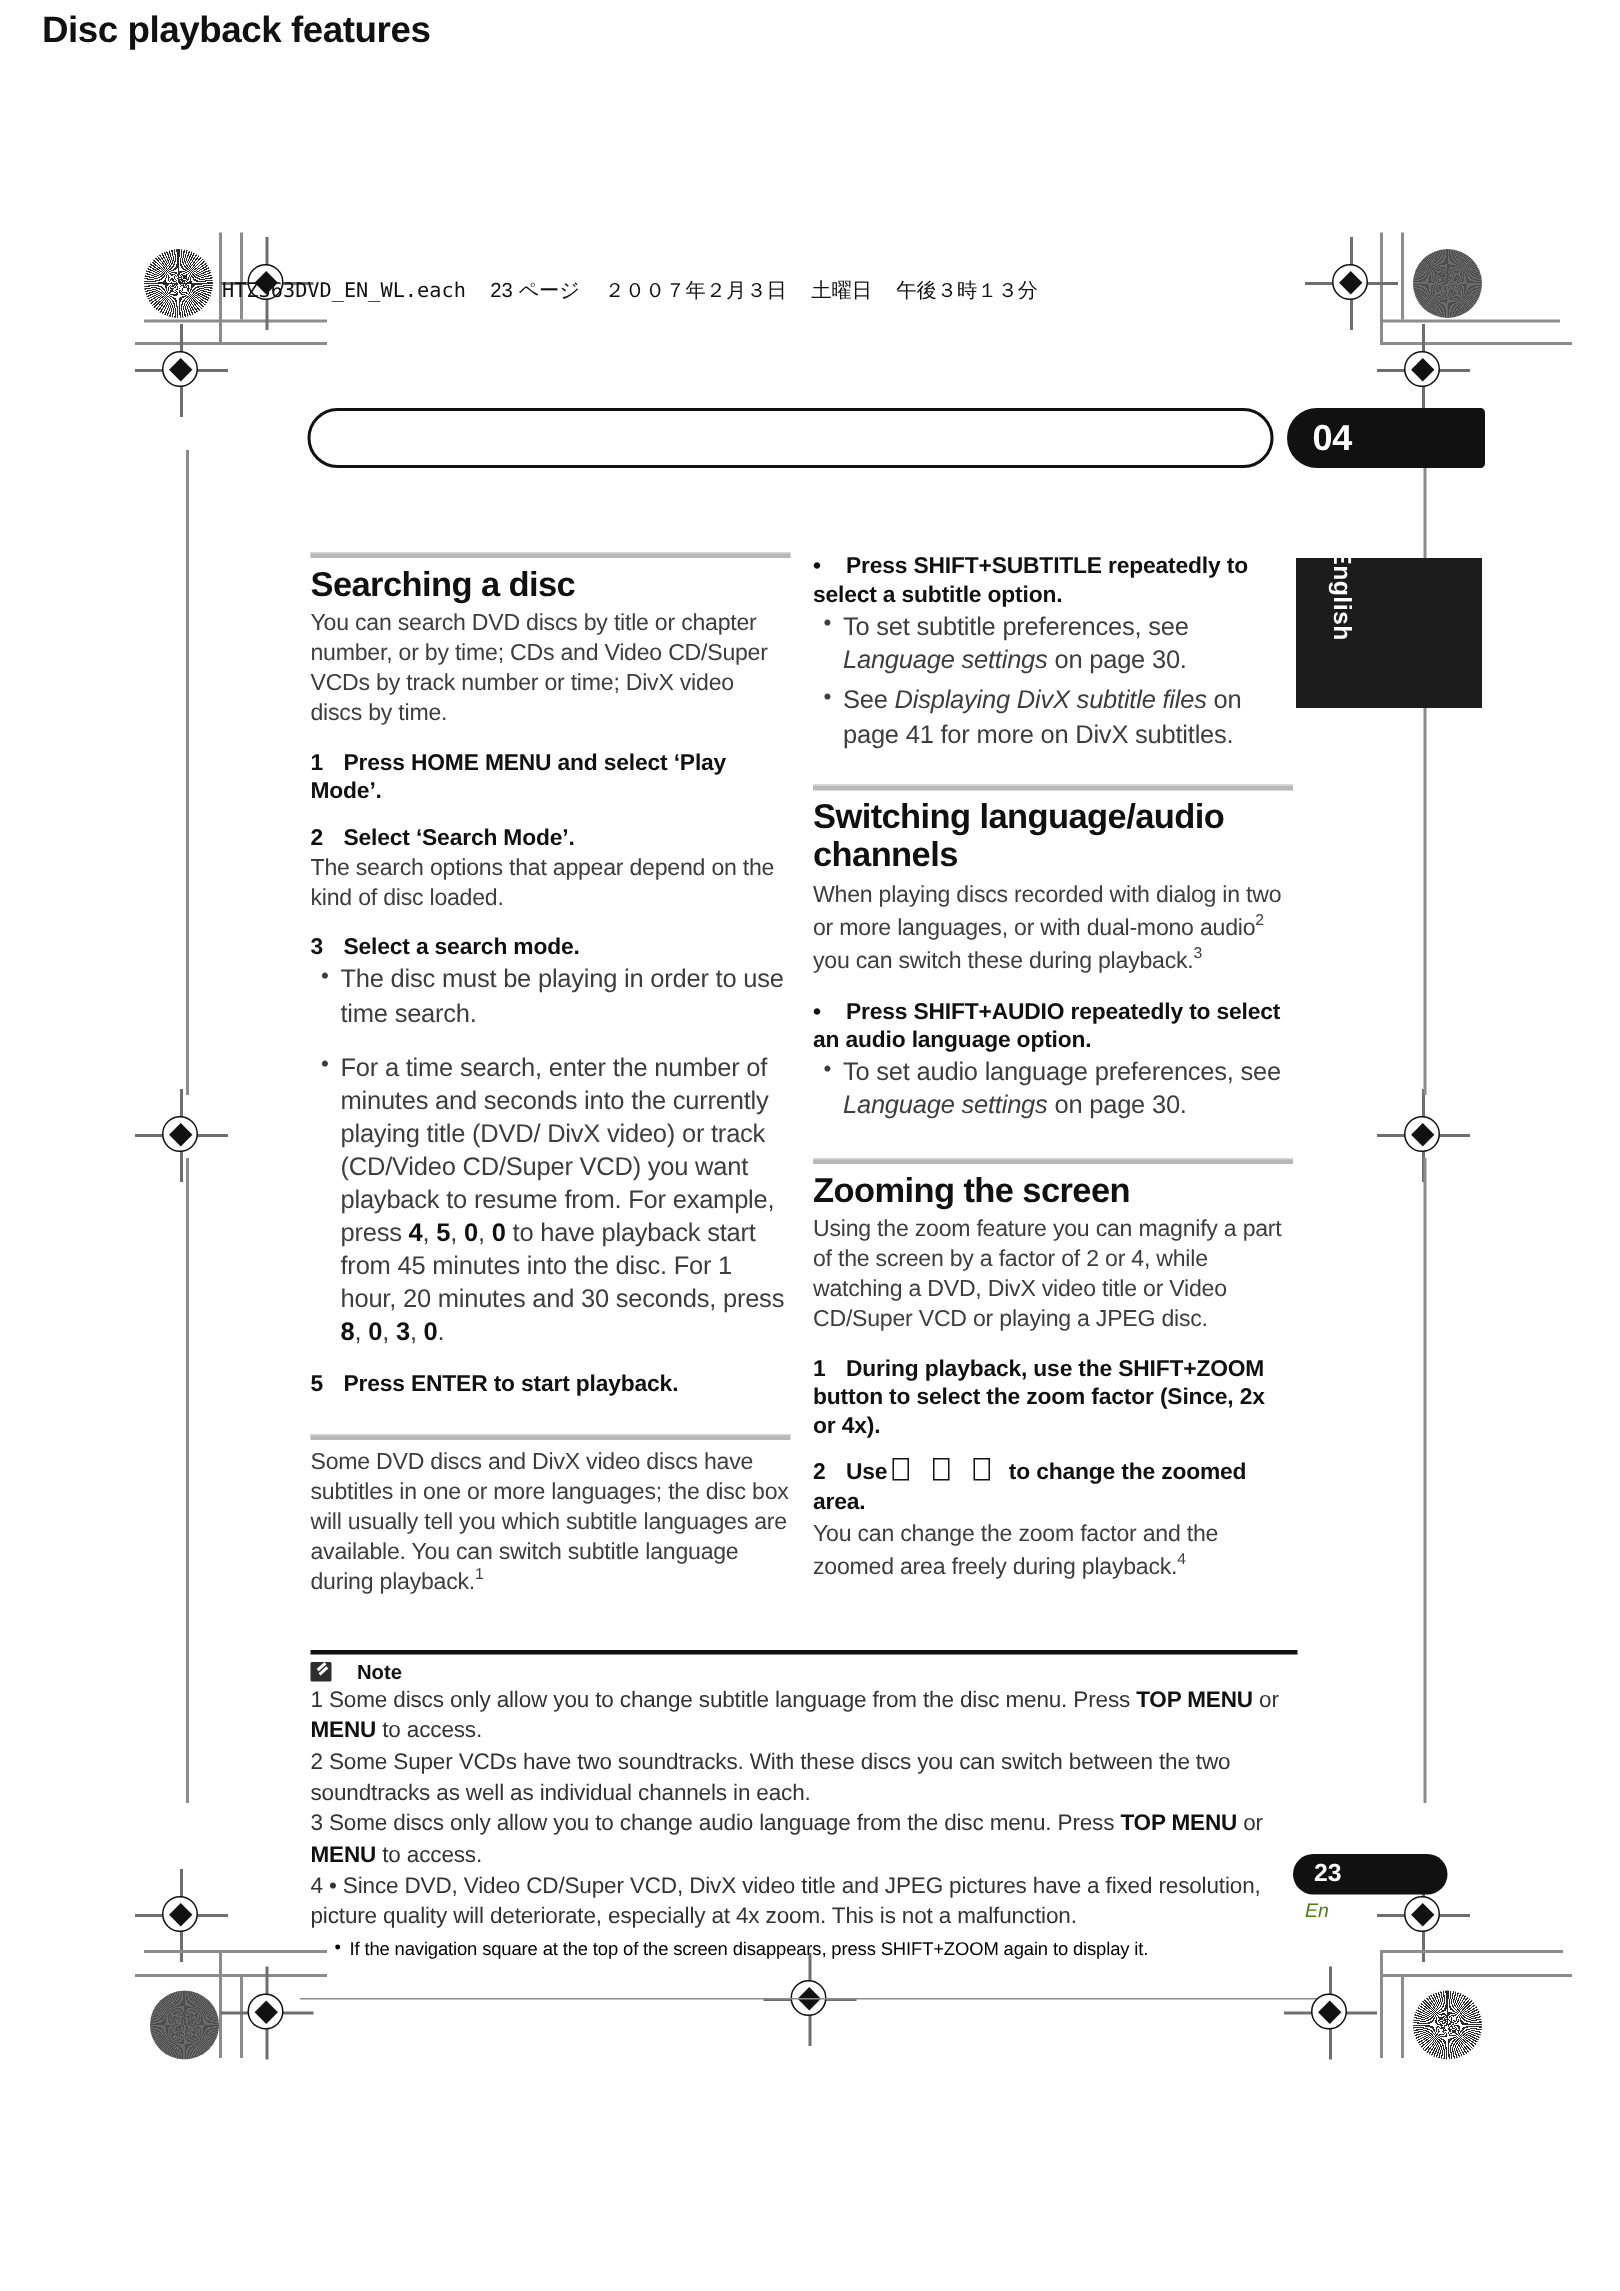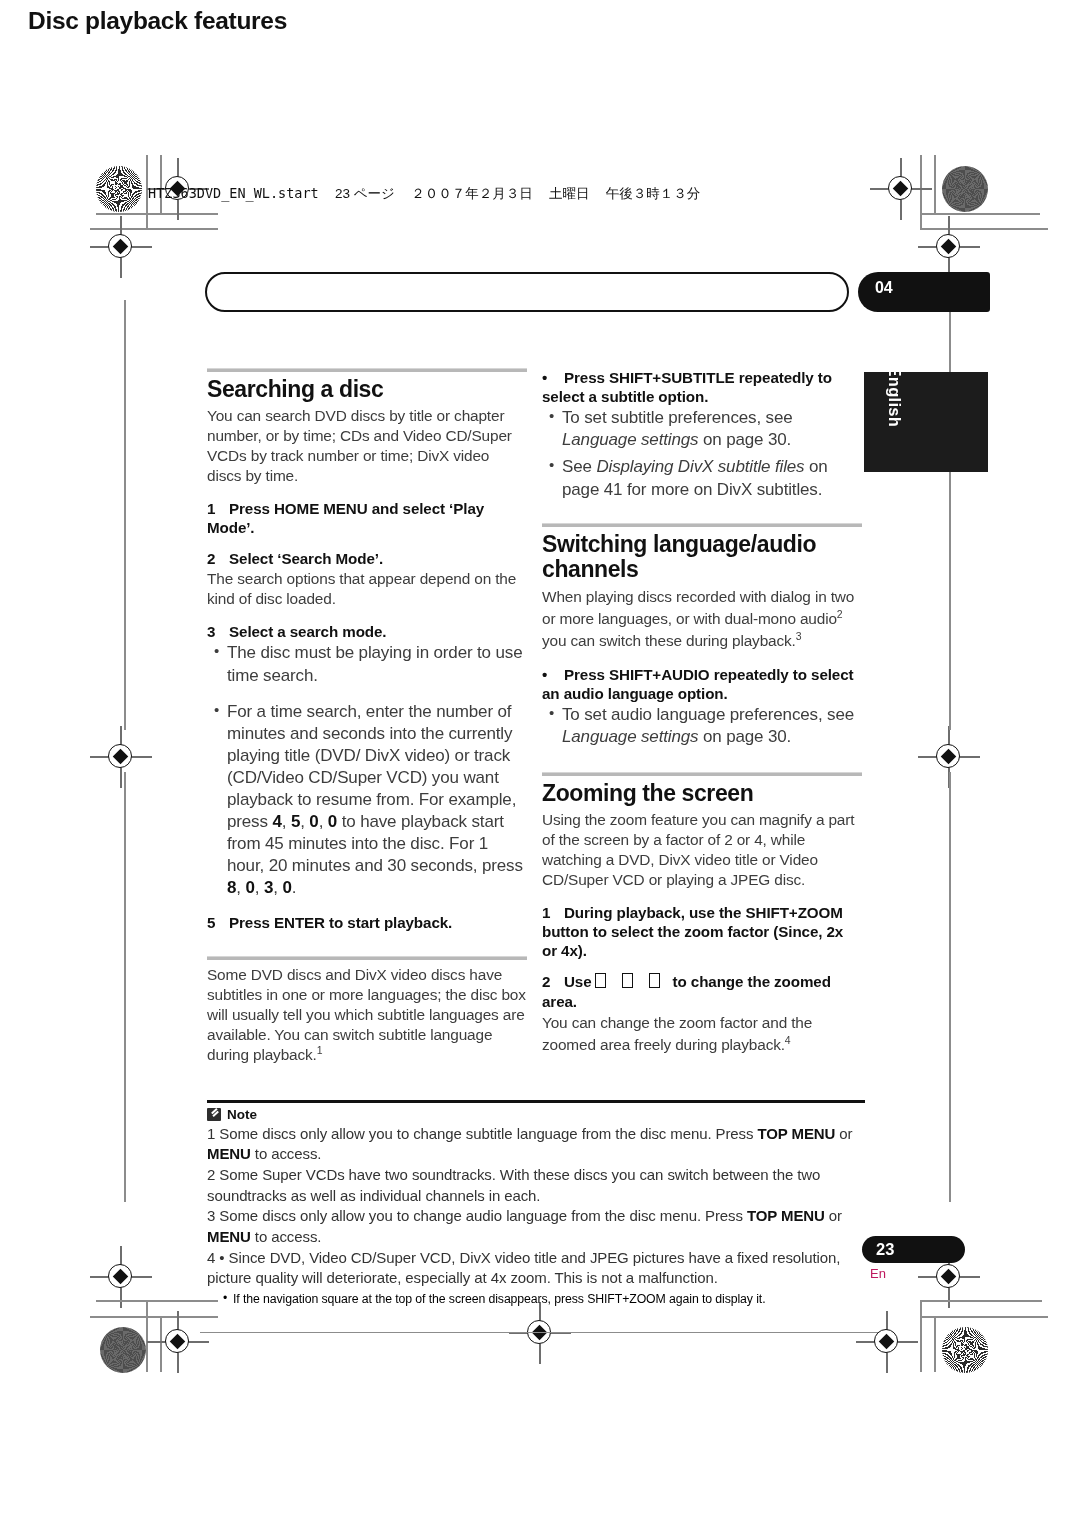--- a/index.html
+++ b/index.html
@@ -82,21 +82,21 @@
     position: absolute;
     left: 858px; top: 272px;
     width: 132px; height: 40px;
     background: #111;
     border-radius: 20px 3px 3px 20px;
   }
   .chapchip span {
     position: absolute;
     left: 17px; top: 7px;
     color: #fff;
-    font-size: 16px;
+    font-size: 24px;
     font-weight: bold;
     letter-spacing: -0.2px;
   }
 
   
   .sidetab {
     position: absolute;
     left: 864px; top: 372px;
     width: 124px; height: 100px;
     background: #1c1c1c;
@@ -198,21 +198,21 @@
     width: 658px;
   }
   .notes-rule { height: 2.6px; background: #111; margin-bottom: 4px; }
   .notes-head {
     font-size: 13.5px;
     font-weight: bold;
     color: #111;
     margin-bottom: 2px;
     display: flex;
     align-items: center;
-    gap: 6px;
+    gap: 17px;
   }
   .note-icon {
     display: inline-block;
     width: 14px; height: 13px;
     background: #2e2e2e;
     position: relative;
     border-radius: 1px;
   }
   .note-icon:after {
     content: "";
@@ -257,21 +257,22 @@
     position: absolute;
     left: 14px; top: 4px;
     color: #fff;
     font-size: 16.5px;
     font-weight: bold;
   }
   .folio-en {
     position: absolute;
     left: 870px; top: 1266px;
     font-size: 13px;
-    color: #be185d;
+    color: #4d7c0f;
+    font-style: italic;
   }
 </style>
 </head>
 <body>
 
 <div>
 
   <div class="starburst" style="left:96px; top:166px;"></div>
   <div class="mark-line" style="left:96px; top:213px; width:122px; height:1.5px;"></div>
   <div class="mark-line" style="left:90px; top:228px; width:128px; height:1.5px;"></div>
@@ -364,21 +365,21 @@
   <div class="starburst" style="left:942px; top:1327px;"></div>
   <div class="reg" style="left:872px; top:1327px;">
     <div class="h"></div>
       <div class="v"></div>
       <div class="ring"></div>
       <div class="dia"></div>
   </div>
 </div>
 
 <div class="filehead">
-  <span>HTZ363DVD_EN_WL.start</span>&nbsp;&nbsp;<span class="jp">23 ページ</span>&nbsp;&nbsp;<span class="jp">２００７年２月３日</span>&nbsp;&nbsp;<span class="jp">土曜日</span>&nbsp;&nbsp;<span class="jp">午後３時１３分</span>
+  <span>HTZ363DVD_EN_WL.each</span>&nbsp;&nbsp;<span class="jp">23 ページ</span>&nbsp;&nbsp;<span class="jp">２００７年２月３日</span>&nbsp;&nbsp;<span class="jp">土曜日</span>&nbsp;&nbsp;<span class="jp">午後３時１３分</span>
 </div>
 
 <div class="runhead"></div>
 <div class="runhead-title">Disc playback features</div>
 <div class="chapchip">
   <span>04</span>
 </div>
 
 <div class="sidetab">
   <span>English</span>

